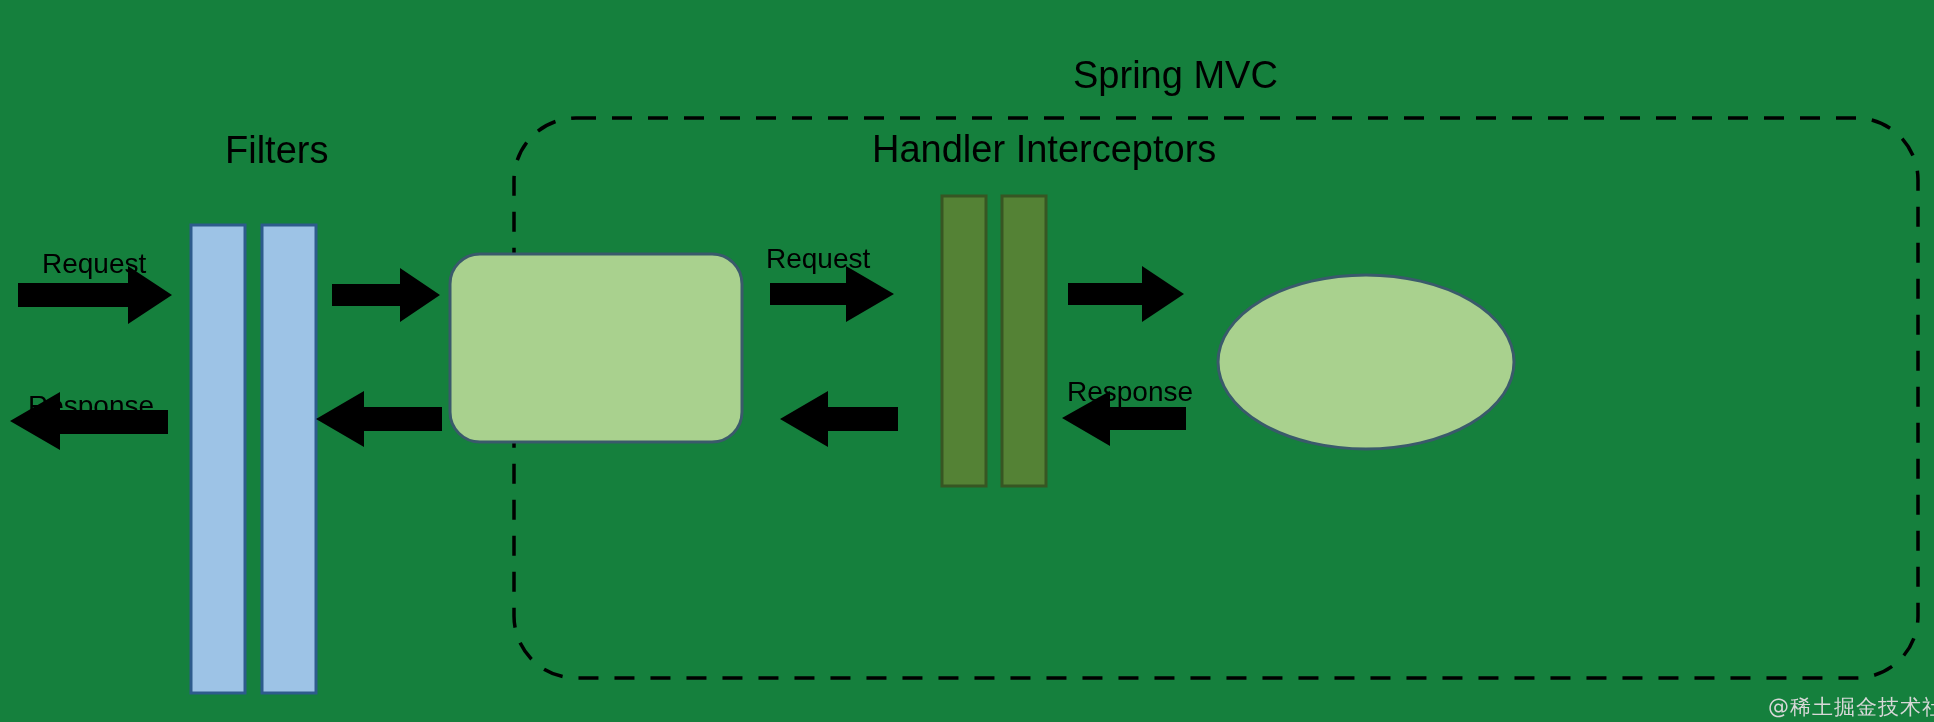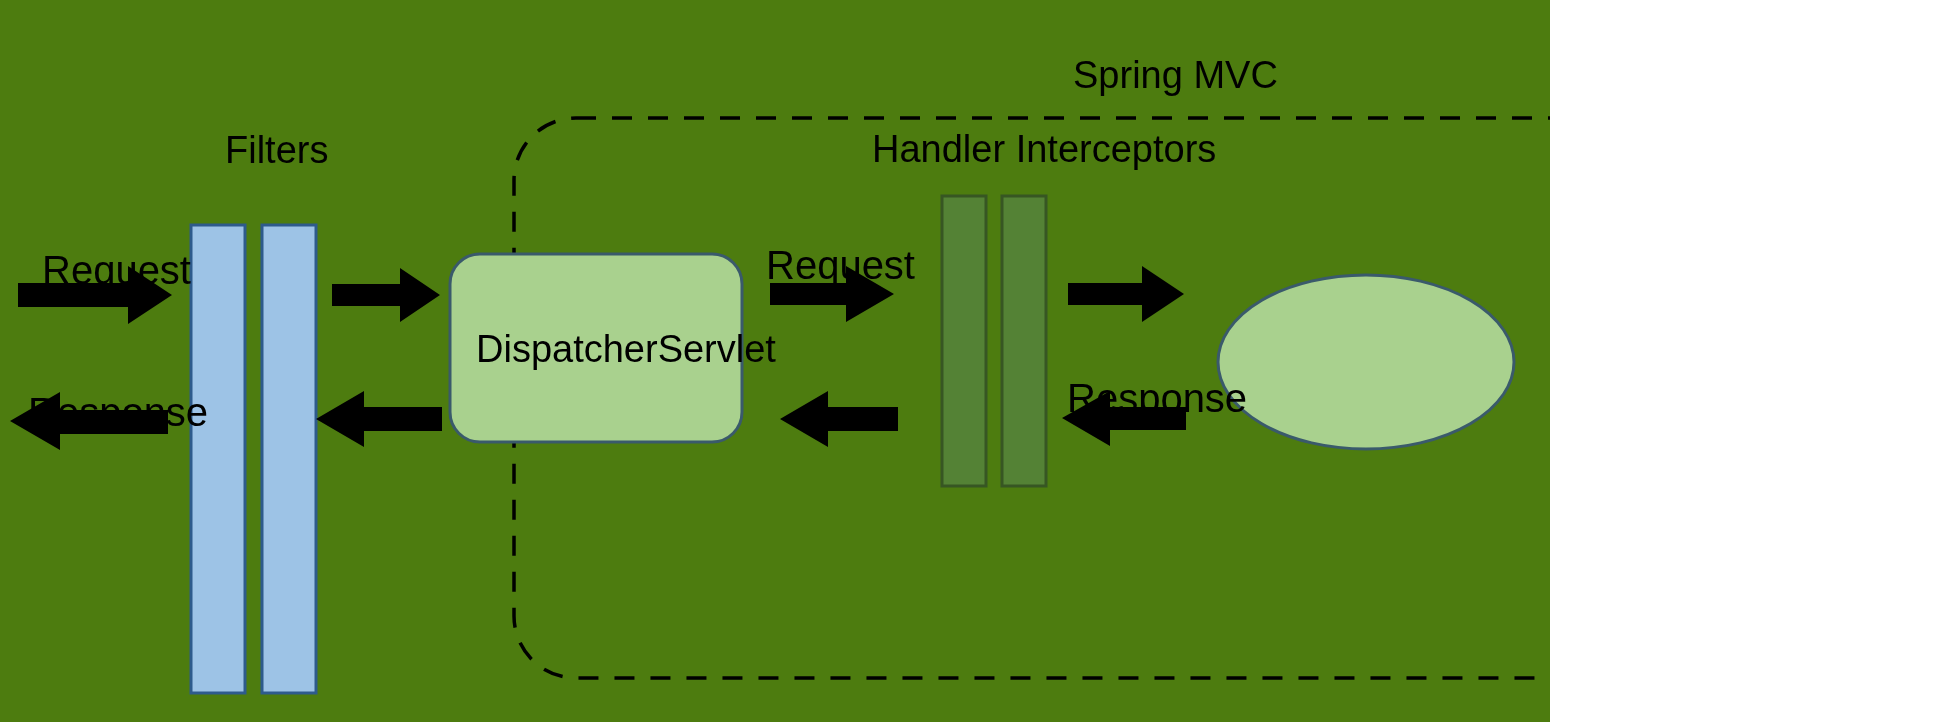--- a/index.html
+++ b/index.html
@@ -5,23 +5,23 @@
   html, body {
     margin: 0;
     padding: 0;
     background: #ffffff;
   }
   body {
     font-family: "Liberation Sans", sans-serif;
   }
   #stage {
     position: relative;
-    width: 1550px;
+    width: 1934px;
     height: 722px;
-    background: #4d7c0f;
+    background: #15803d;
     overflow: hidden;
   }
   #diagram-svg {
     position: absolute;
     left: 0;
     top: 0;
     width: 1934px;
     height: 722px;
   }
   .lbl {
@@ -32,21 +32,21 @@
     font-weight: 400;
     line-height: 1;
   }
   .lbl-title {
     font-size: 38px;
   }
   .lbl-group {
     font-size: 38px;
   }
   .lbl-flow {
-    font-size: 40px;
+    font-size: 28px;
   }
   .lbl-node {
     font-size: 38px;
   }
   .watermark {
     position: absolute;
     font-size: 21px;
     color: #d8d8d8;
     font-family: "DejaVu Sans", sans-serif;
     white-space: nowrap;
@@ -88,21 +88,20 @@
 
     <polygon fill="#000000" points="168,427 168,410 60,410 60,392 10,421 60,450 60,434 168,434"></polygon>
   </svg>
 
   <div class="lbl lbl-title" style="left:1073px; top:56px;">Spring MVC</div>
 
   <div class="lbl lbl-group" style="left:225px; top:131px;">Filters</div>
 
   <div class="lbl lbl-group" style="left:872px; top:130px;text-align:center;">Handler Interceptors</div>
 
-  <div class="lbl lbl-node" style="left:476px; top:330px;">DispatcherServlet</div>
 
 
   <div class="lbl lbl-flow" style="left:42px; top:250px;">Request</div>
 
   <div class="lbl lbl-flow" style="left:766px; top:245px;">Request</div>
 
   <div class="lbl lbl-flow" style="left:28px; top:392px;">Response</div>
 
   <div class="lbl lbl-flow" style="left:1067px; top:378px;">Response</div>
 

